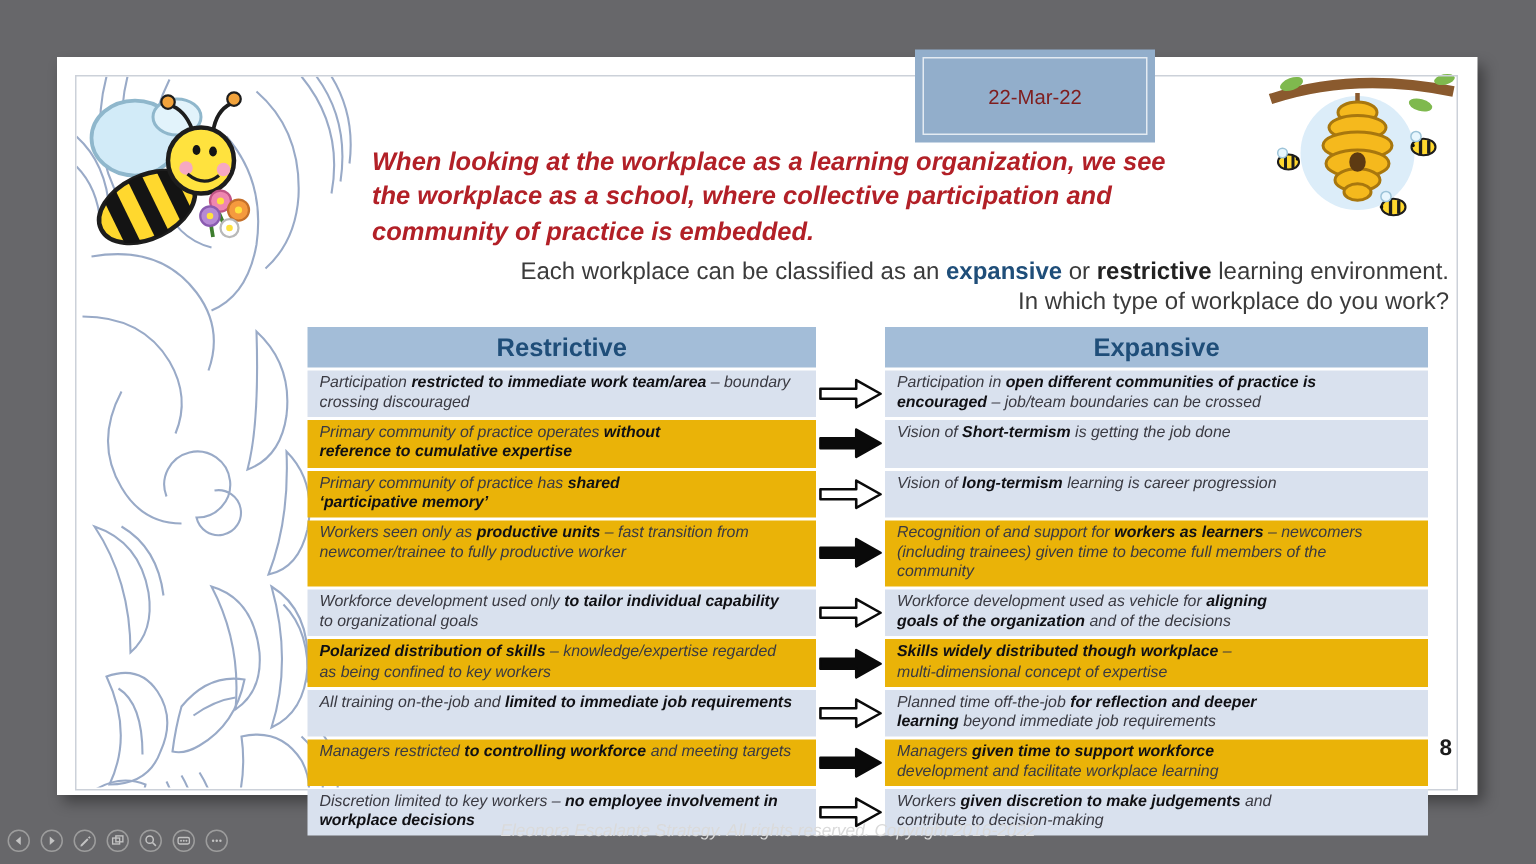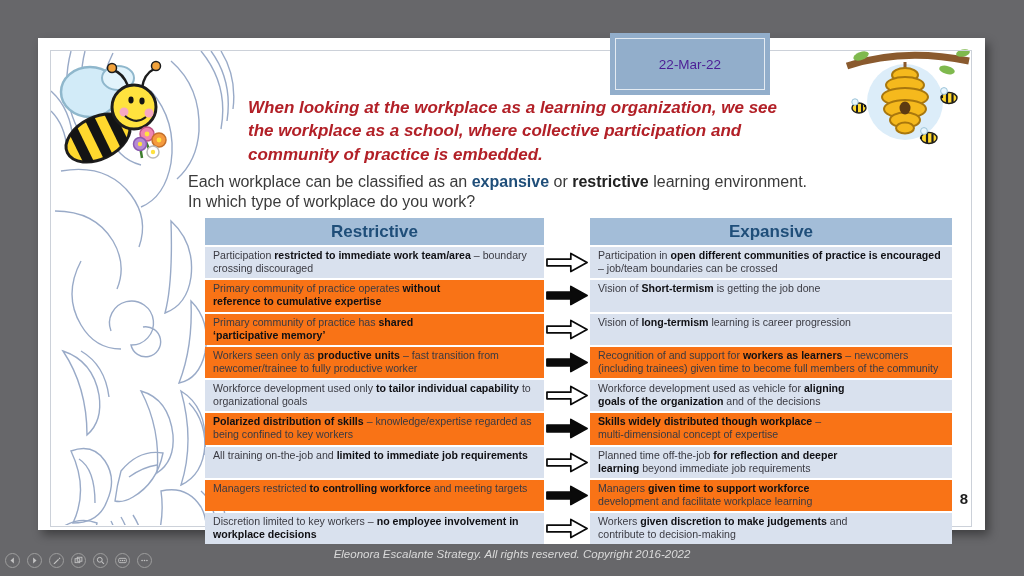--- a/index.html
+++ b/index.html
@@ -17,42 +17,42 @@
   .pattern svg { display:block; }
 
   .bee-illu { position:absolute; left:12px; top:12px; width:122px; height:128px; }
   .hive-illu { position:absolute; right:12px; top:8px; width:130px; height:105px; }
 
   
   .date-badge { position:absolute; left:610px; top:33px; width:160px; height:62px;
                 background:#92aecb; z-index:5; }
   .date-badge .ring { position:absolute; inset:5px; border:1px solid rgba(255,255,255,.75);
                       display:flex; align-items:center; justify-content:center;
-                      color:#4c1d95; font-size:13.5px; }
+                      color:#7f1d1d; font-size:13.5px; }
 
   .title { position:absolute; left:210px; top:14px; font-size:31px; color:#3f3f3f;
            letter-spacing:.3px; }
   .red-note { position:absolute; left:210px; top:58px; width:640px;
               font-size:17px; font-weight:bold; font-style:italic; color:#b22027;
               line-height:1.37; white-space:pre-line; }
-  .classify-wrap { position:absolute; left:150px; top:134px; width:778px; text-align:left;
+  .classify-wrap { position:absolute; left:150px; top:134px; width:778px; text-align:right;
                    color:#3b3b3b; font-size:16px; line-height:1.28; }
   .classify-wrap .bseg { font-weight:bold; color:#222; }
   .classify-wrap .bseg.blue { color:#1f4e79; }
 
   
   .bees-table { position:absolute; left:167px; top:180px; width:747px;
                 display:grid; grid-template-columns:339px 46px 362px; row-gap:2px; }
   .hdr { height:27px; background:#a3bdd8; color:#1f4e79; font-size:17px; font-weight:bold;
          display:flex; align-items:center; justify-content:center; }
-  .cell { font-size:10.6px; line-height:1.24; color:#3a3a42;
-          padding:2px 3px 3px 8px; white-space:pre-line; }
+  .cell { font-style:italic; font-size:10.6px; line-height:1.24; color:#3a3a42;
+          padding:2px 16px 3px 8px; white-space:pre-line; }
   .cell b { color:#101014; }
   .cell.shade-a { background:#d9e1ee; }
-  .cell.shade-b { background:#f97316; }
+  .cell.shade-b { background:#eab308; }
   .arrow-cell { display:flex; align-items:center; justify-content:center; background:#fff; }
 
   .page-number { position:absolute; right:17px; top:452px; font-size:15px; font-weight:bold; color:#1c1c1c; }
 
   
   .copyright { position:absolute; left:0; right:0; top:548px; text-align:center;
                font-size:11.5px; font-style:italic; color:#dadada; }
   .toolbar { position:absolute; left:5px; top:553px; display:flex; gap:7px; }
   .tool-btn { width:15px; height:15px; border-radius:50%; border:1px solid #9d9d9d;
               color:#c3c3c3; display:flex; align-items:center; justify-content:center; cursor:pointer; }

